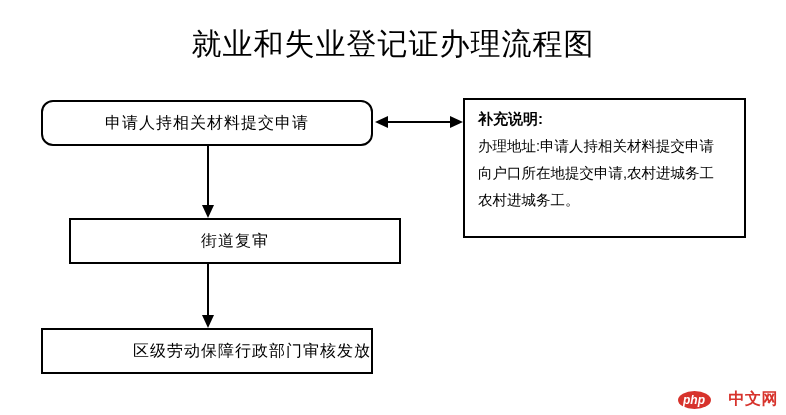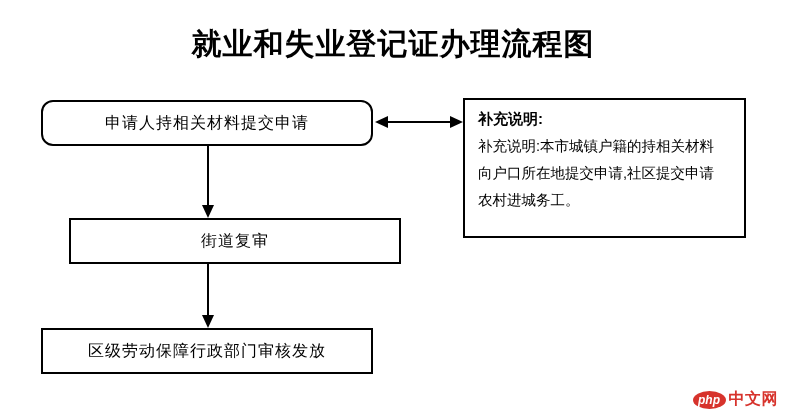--- a/index.html
+++ b/index.html
@@ -15,42 +15,42 @@
     margin: 0 auto;
   }
 
   .diagram-title {
     position: absolute;
     top: 24px;
     left: 0;
     width: 786px;
     text-align: center;
     font-size: 30px;
-    font-weight: bold;
+    font-weight: normal;
     color: #000000;
     letter-spacing: 1px;
   }
 
   .step-box {
     position: absolute;
     left: 41px;
     width: 332px;
     height: 46px;
     border: 2px solid #000000;
     background: #ffffff;
     display: flex;
     align-items: center;
     justify-content: center;
     font-size: 16px;
     color: #000000;
     letter-spacing: 1px;
   }
   .step-1 { top: 100px; border-radius: 12px; }
   .step-2 { top: 218px; margin-left: 28px; }
-  .step-3 { top: 328px; }
+  .step-3 { top: 328px; justify-content: flex-end; }
 
   .note-box {
     position: absolute;
     left: 463px;
     top: 98px;
     width: 283px;
     height: 140px;
     border: 2px solid #000000;
     background: #ffffff;
     padding: 9px 11px 0 13px;
@@ -72,21 +72,21 @@
   .arrow-v1 { left: 197px; top: 145px; }
   .arrow-v2 { left: 197px; top: 264px; }
   .arrow-h  { left: 375px; top: 112px; }
 
   .watermark {
     position: absolute;
     right: 8px;
     bottom: 5px;
     display: flex;
     align-items: center;
-    gap: 3px;
+    gap: 18px;
   }
   .php-ellipse {
     display: inline-flex;
     align-items: center;
     justify-content: center;
     width: 33px;
     height: 18px;
     border-radius: 50%;
     font-size: 12px;
     font-weight: bold;
@@ -114,22 +114,22 @@
   <div class="step-box step-2">
     <span>街道复审</span>
   </div>
 
   <div class="step-box step-3">
     <span>区级劳动保障行政部门审核发放</span>
   </div>
 
   <div class="note-box">
     <div class="note-heading">补充说明:</div>
-    <div class="note-line">补充说明:本市城镇户籍的持相关材料</div>
-    <div class="note-line">向户口所在地提交申请,社区提交申请</div>
+    <div class="note-line">办理地址:申请人持相关材料提交申请</div>
+    <div class="note-line">向户口所在地提交申请,农村进城务工</div>
     <div class="note-line">农村进城务工。</div>
   </div>
 
   <svg class="arrow-svg arrow-v1" width="22" height="73" viewBox="0 0 22 73">
     <line x1="11" y1="0" x2="11" y2="61" stroke="#000000" stroke-width="2"></line>
     <polygon points="5,60 17,60 11,73" fill="#000000"></polygon>
   </svg>
 
   <svg class="arrow-svg arrow-v2" width="22" height="64" viewBox="0 0 22 64">
     <line x1="11" y1="0" x2="11" y2="52" stroke="#000000" stroke-width="2"></line>

